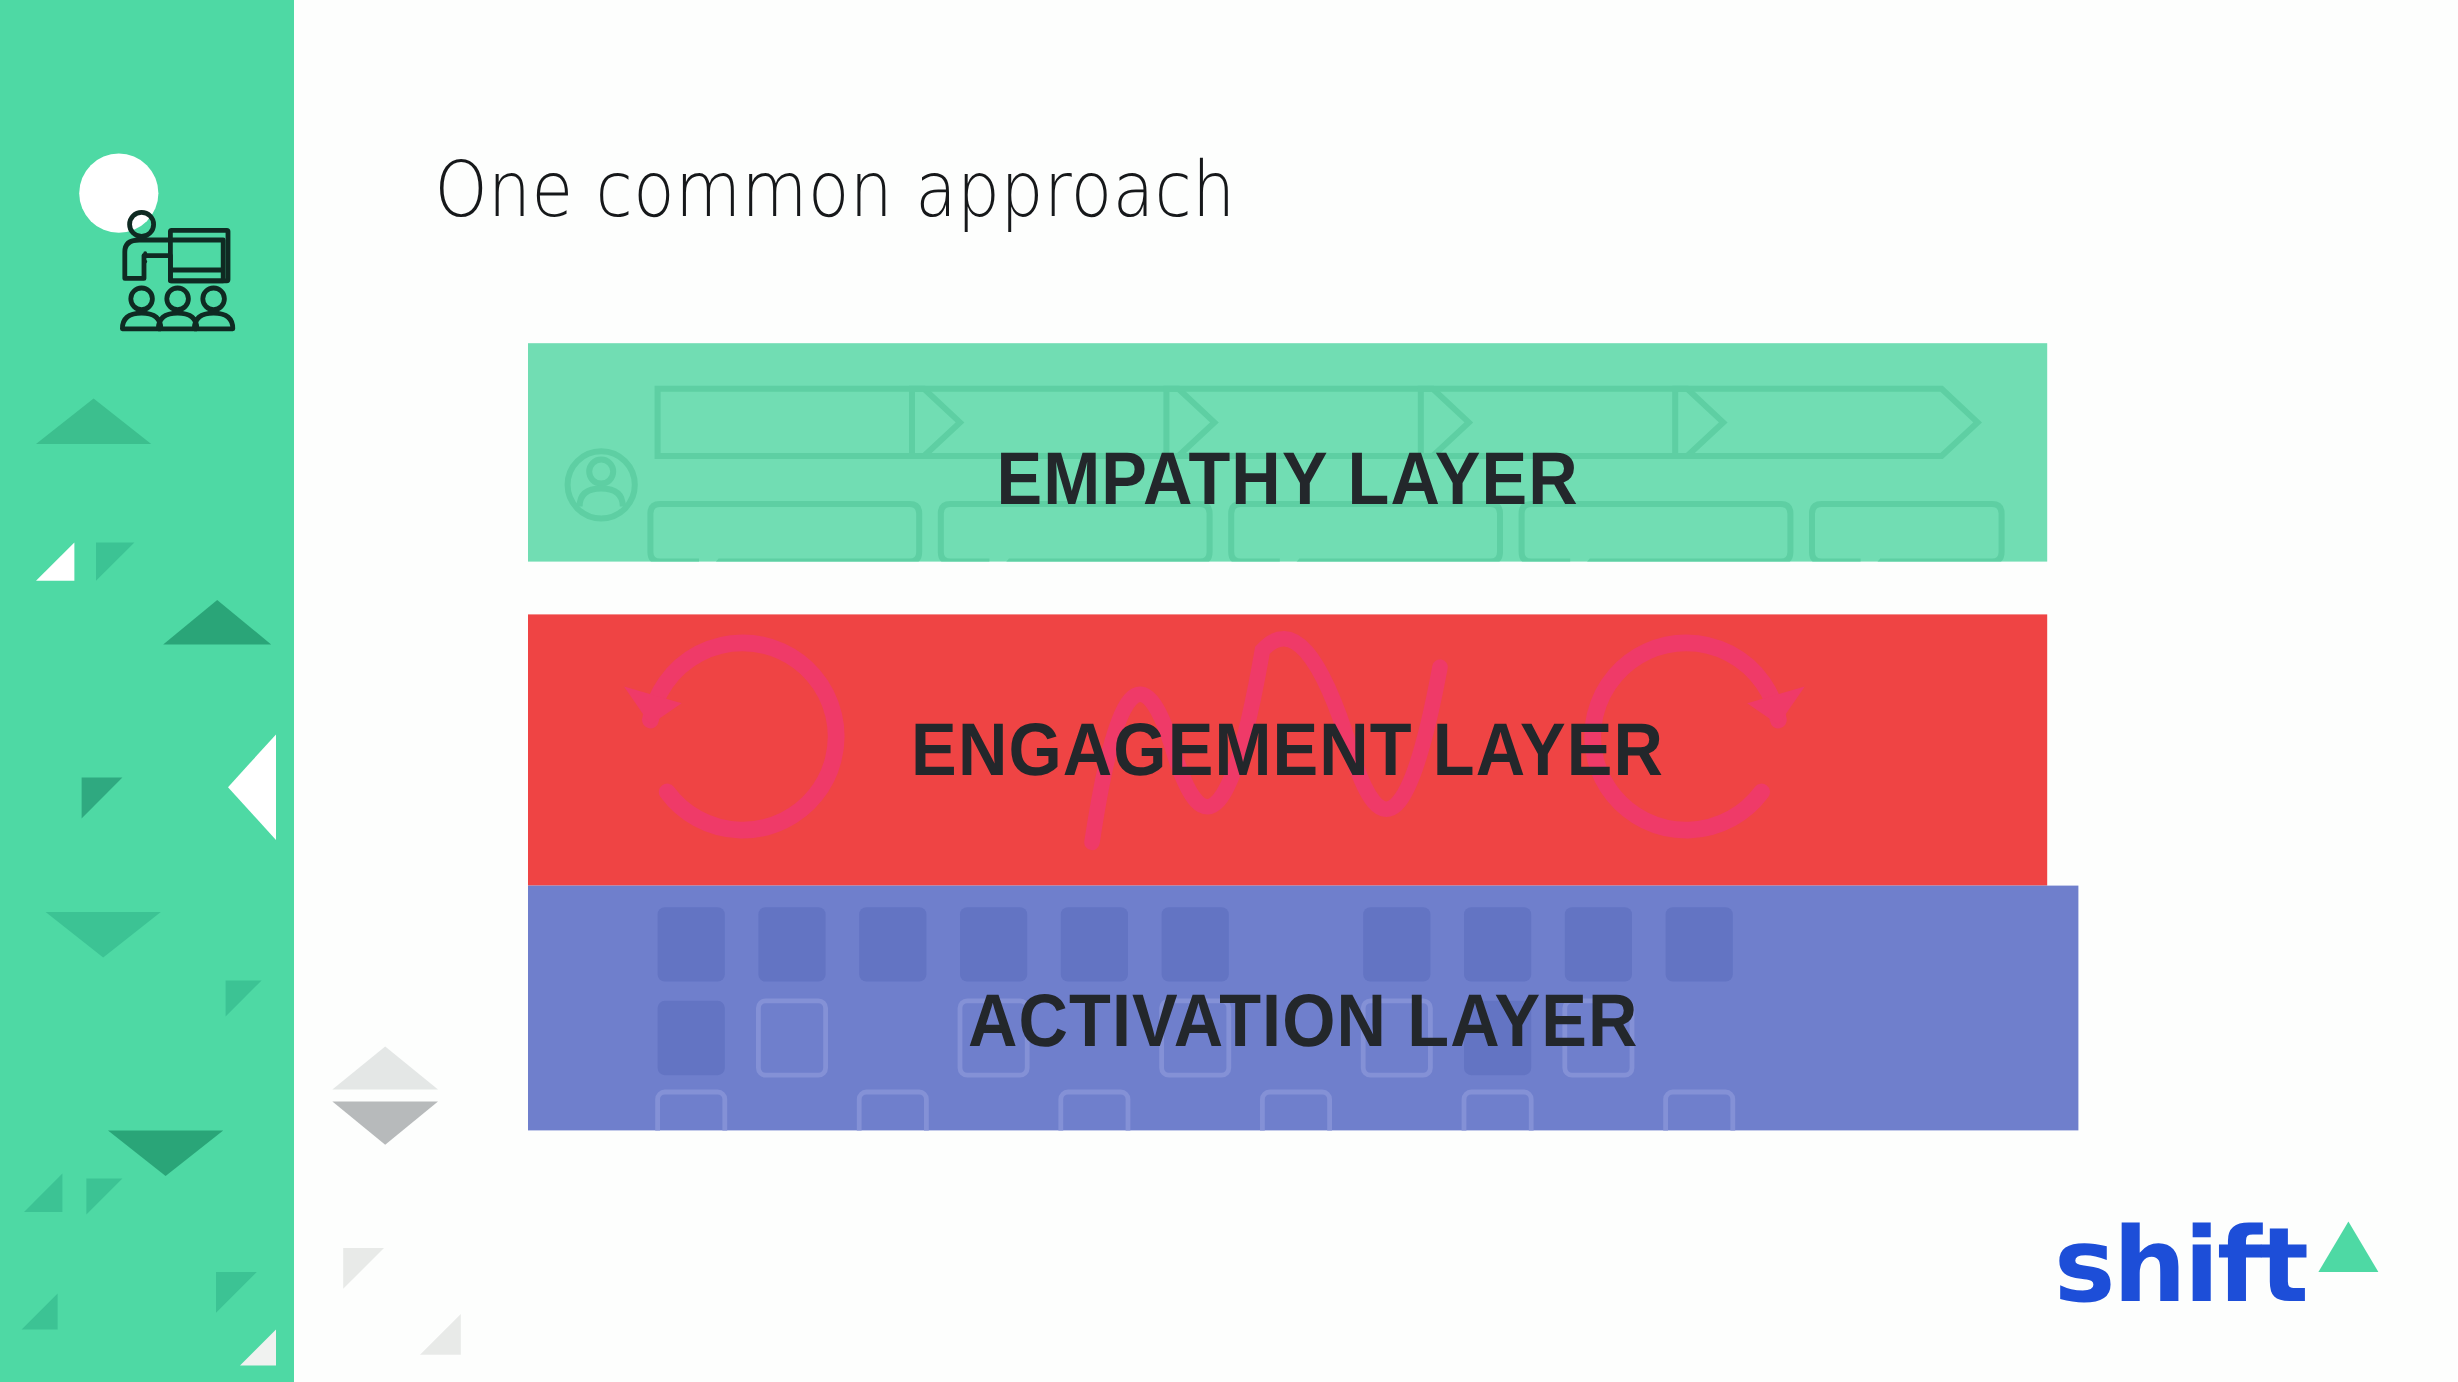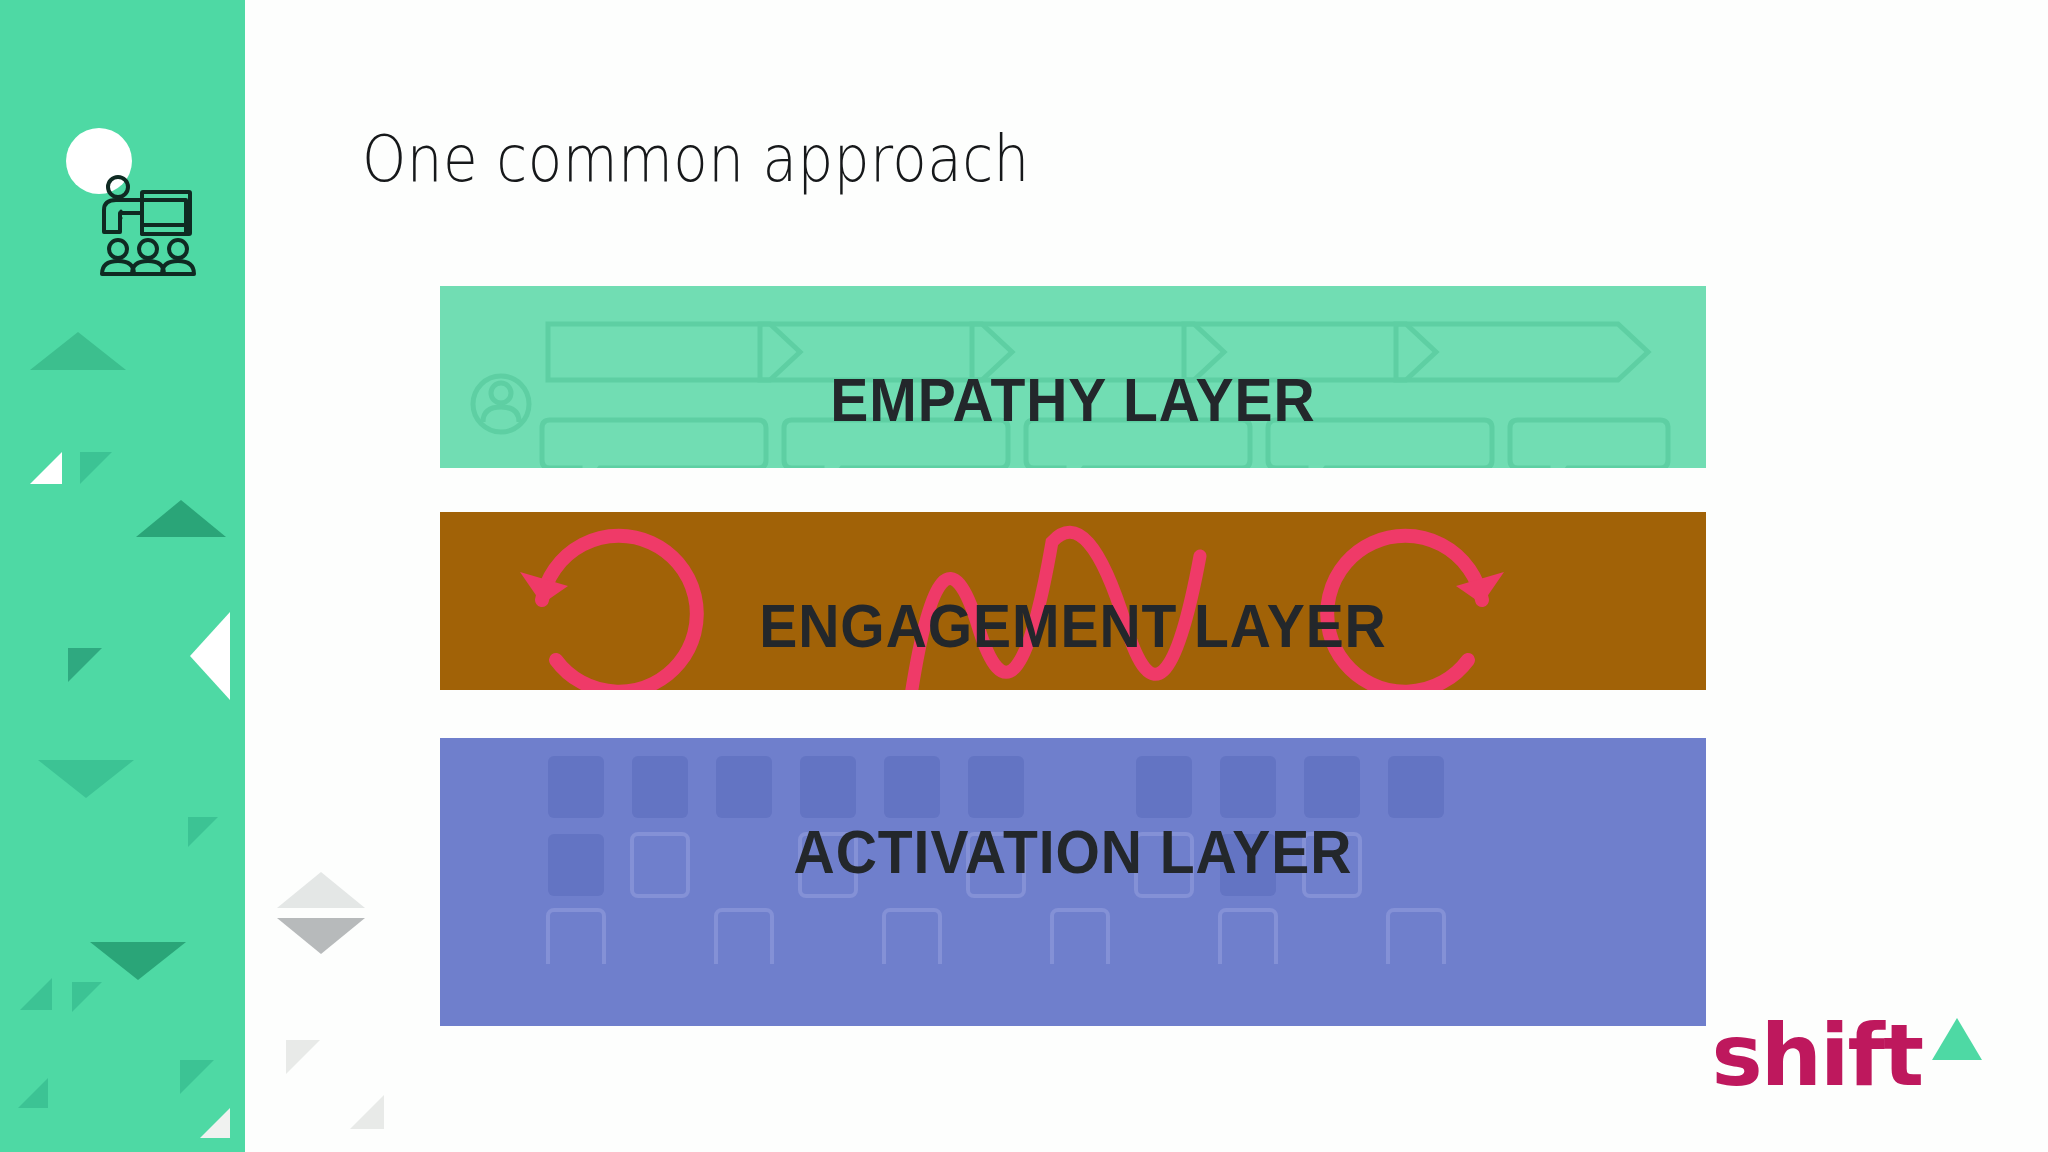--- a/index.html
+++ b/index.html
@@ -86,43 +86,43 @@
     text-align: center;
     font-family: "Liberation Sans", sans-serif;
     font-weight: 700;
     font-size: 62px;
     letter-spacing: 1px;
     color: #23272b;
     z-index: 5;
     transform: scaleX(0.92);
   }
   #band-empathy   { top: 0px;   height: 182px; background: #71ddb3; }
-  #band-engage    { top: 226px; height: 178px; background: #a16207; }
-  #band-activate  { top: 452px; height: 288px; background: #6f7fcc; }
+  #band-engage    { top: 226px; height: 226px; background: #ef4444; }
+  #band-activate  { top: 452px; height: 204px; background: #6f7fcc; padding-left: 26px; }
 
   .band-label-empathy  { top: 78px; }
   .band-label-engage   { top: 78px; }
   .band-label-activate { top: 78px; }
 
   .deco { position: absolute; pointer-events: none; }
 
   
   #logo {
     position: absolute;
     right: 66px;
     bottom: 58px;
     display: flex;
     align-items: flex-end;
     gap: 10px;
   }
   #logo-word {
     font-family: "DejaVu Sans", sans-serif;
     font-size: 86px;
     font-weight: 700;
-    color: #be185d;
+    color: #1d4ed8;
     letter-spacing: -2px;
     line-height: 0.9;
   }
   #logo-tri {
     width: 0; height: 0;
     border-left: 25px solid transparent;
     border-right: 25px solid transparent;
     border-bottom: 42px solid #4ed9a4;
     margin-bottom: 34px;
   }

